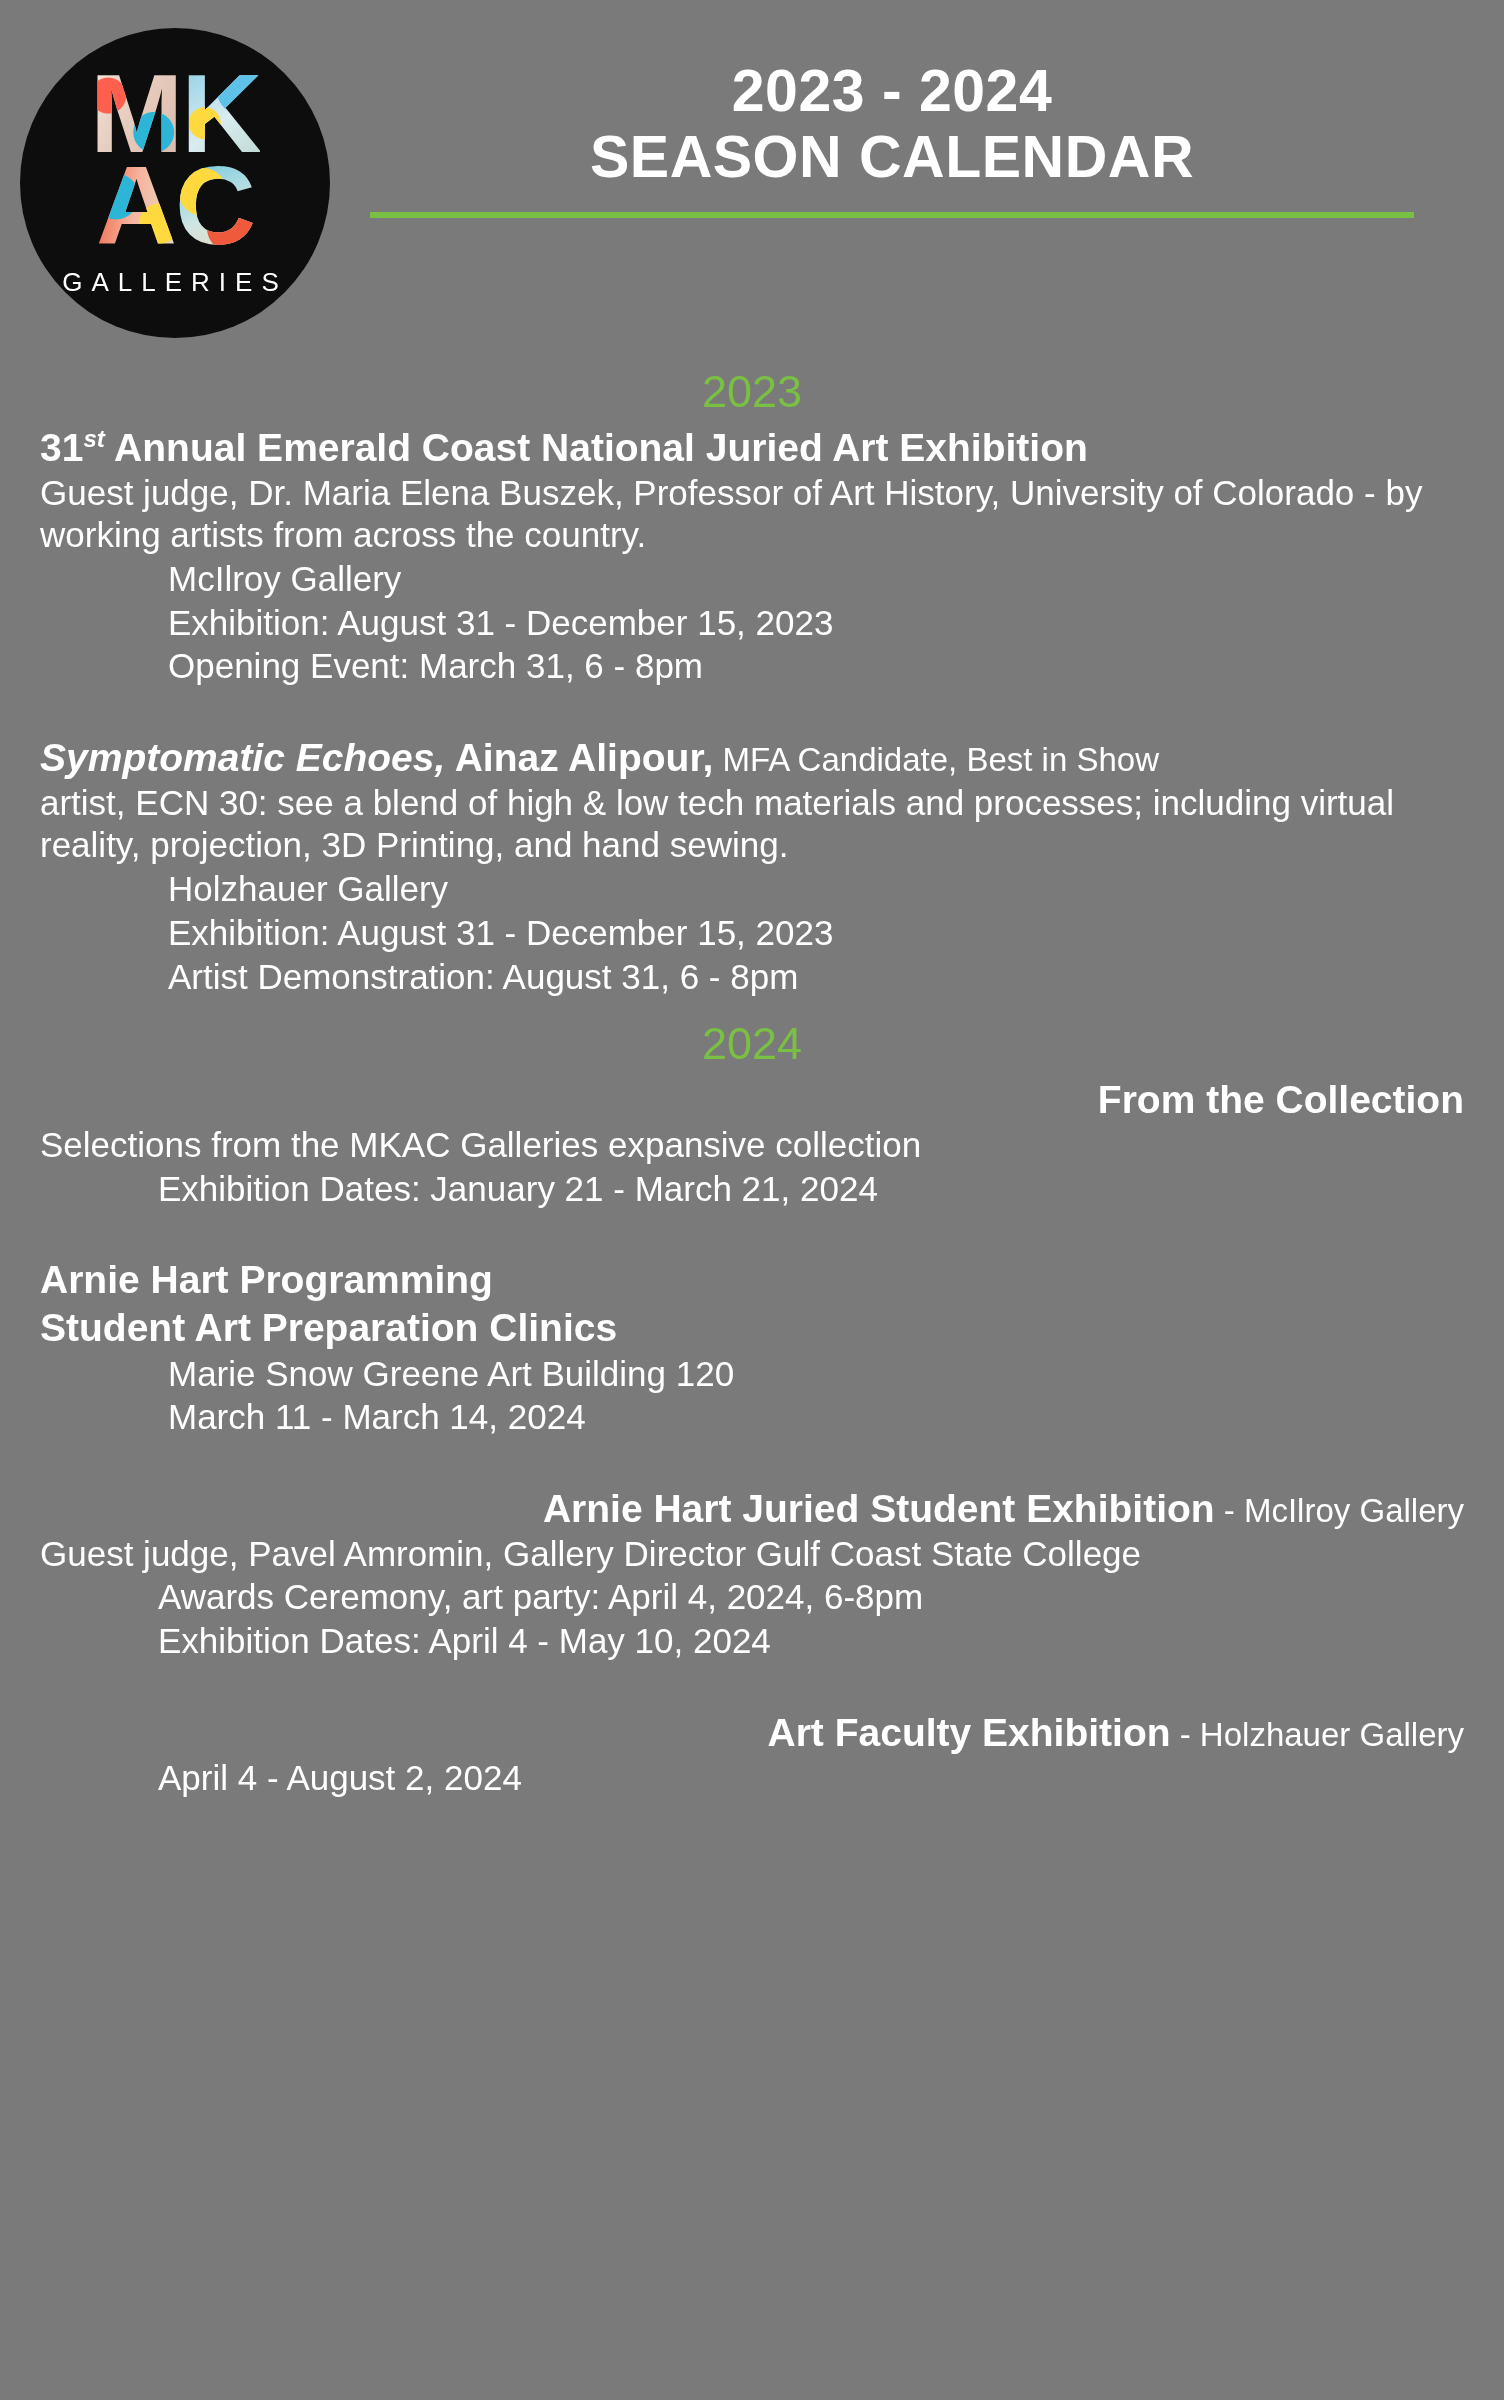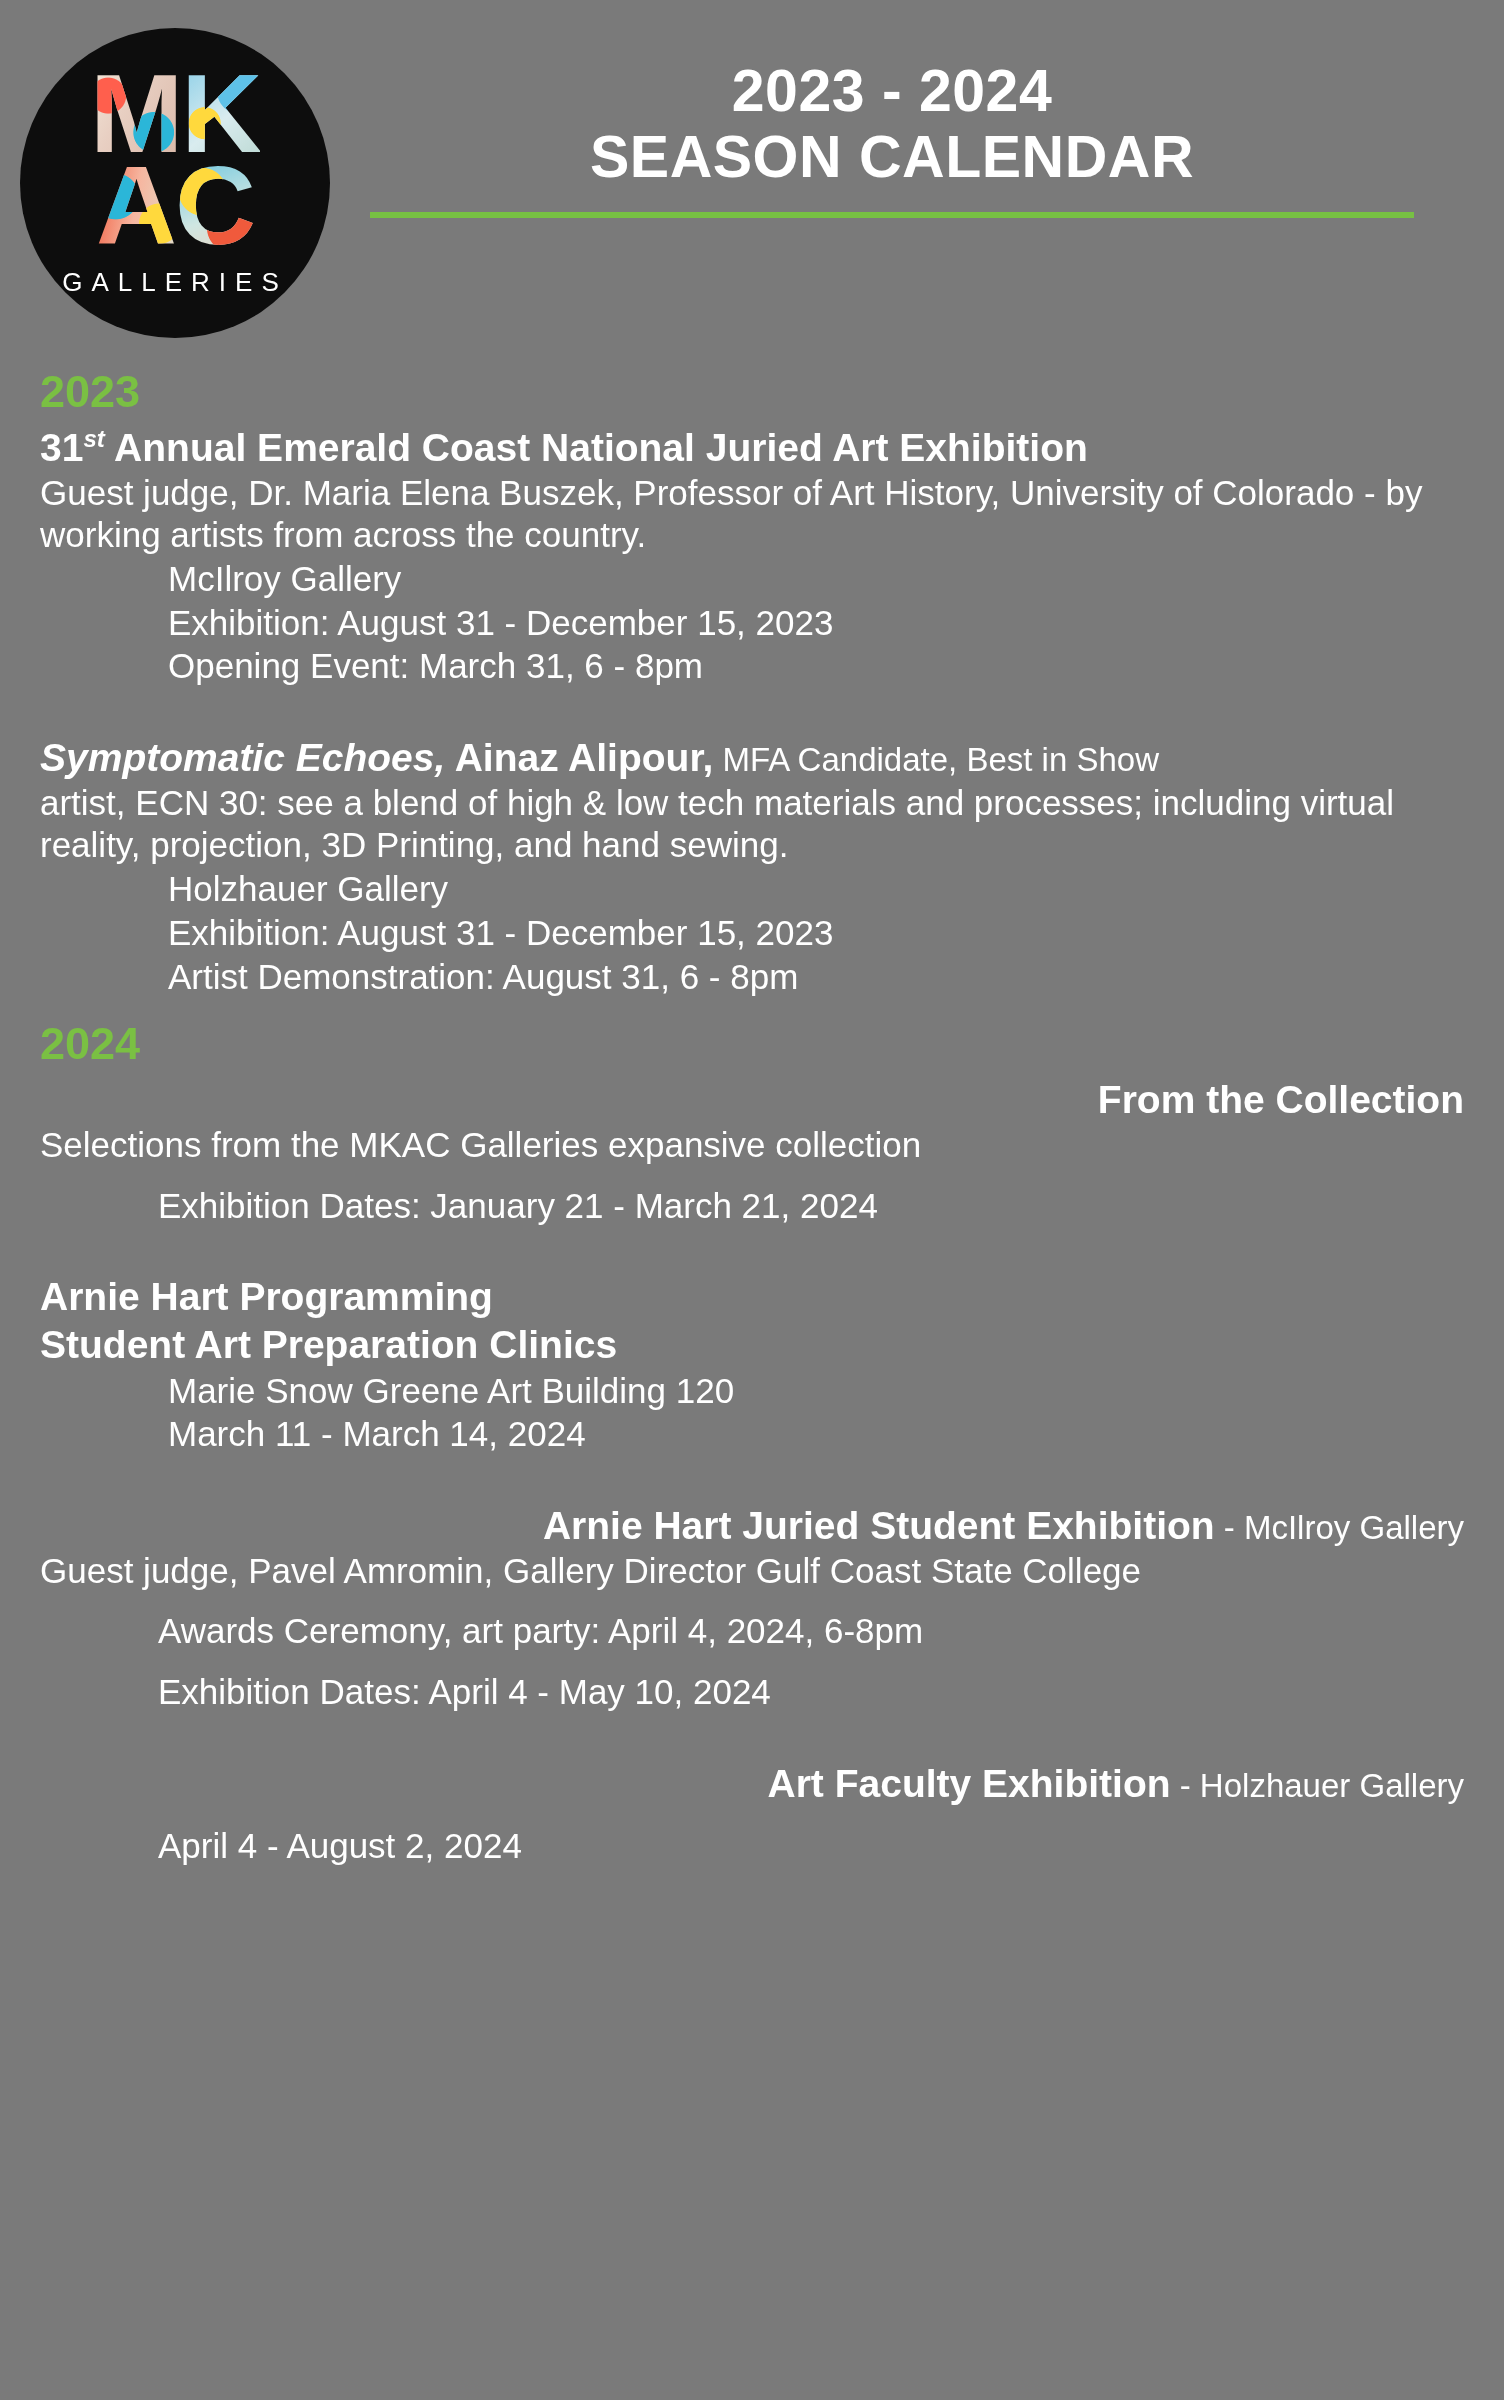--- a/index.html
+++ b/index.html
@@ -104,24 +104,24 @@
     background: #77c043;
     margin: 22px 0 0 0;
   }
 
   
   .content {
     padding: 0 40px;
     margin-top: 28px;
   }
   .year-heading {
-    text-align: left;
+    text-align: center;
     color: #7ac043;
     font-size: 45px;
-    font-weight: bold;
+    font-weight: normal;
     margin: 20px 0 6px 0;
   }
   .entry { margin-bottom: 6px; }
   .entry-title {
     font-size: 39px;
     font-weight: bold;
     line-height: 1.22;
   }
   .entry-title.center { text-align: right; }
   .entry-title .sup {
@@ -143,21 +143,21 @@
     font-weight: normal;
     line-height: 1.22;
   }
   .entry-desc.center { }
   .detail {
     font-size: 35px;
     font-weight: normal;
     line-height: 1.25;
     padding-left: 128px;
   }
-  .detail.indent-mid { padding-left: 118px; margin-top: 17px; }
+  .detail.indent-mid { padding-left: 118px; }
   .gap { height: 40px; }
 </style>
 </head>
 <body>
 
 <div class="header">
   <div class="logo-wrap">
     <div class="logo-circle">
       <div class="logo-row">
         <span class="logo-letter lt-M">M</span>

